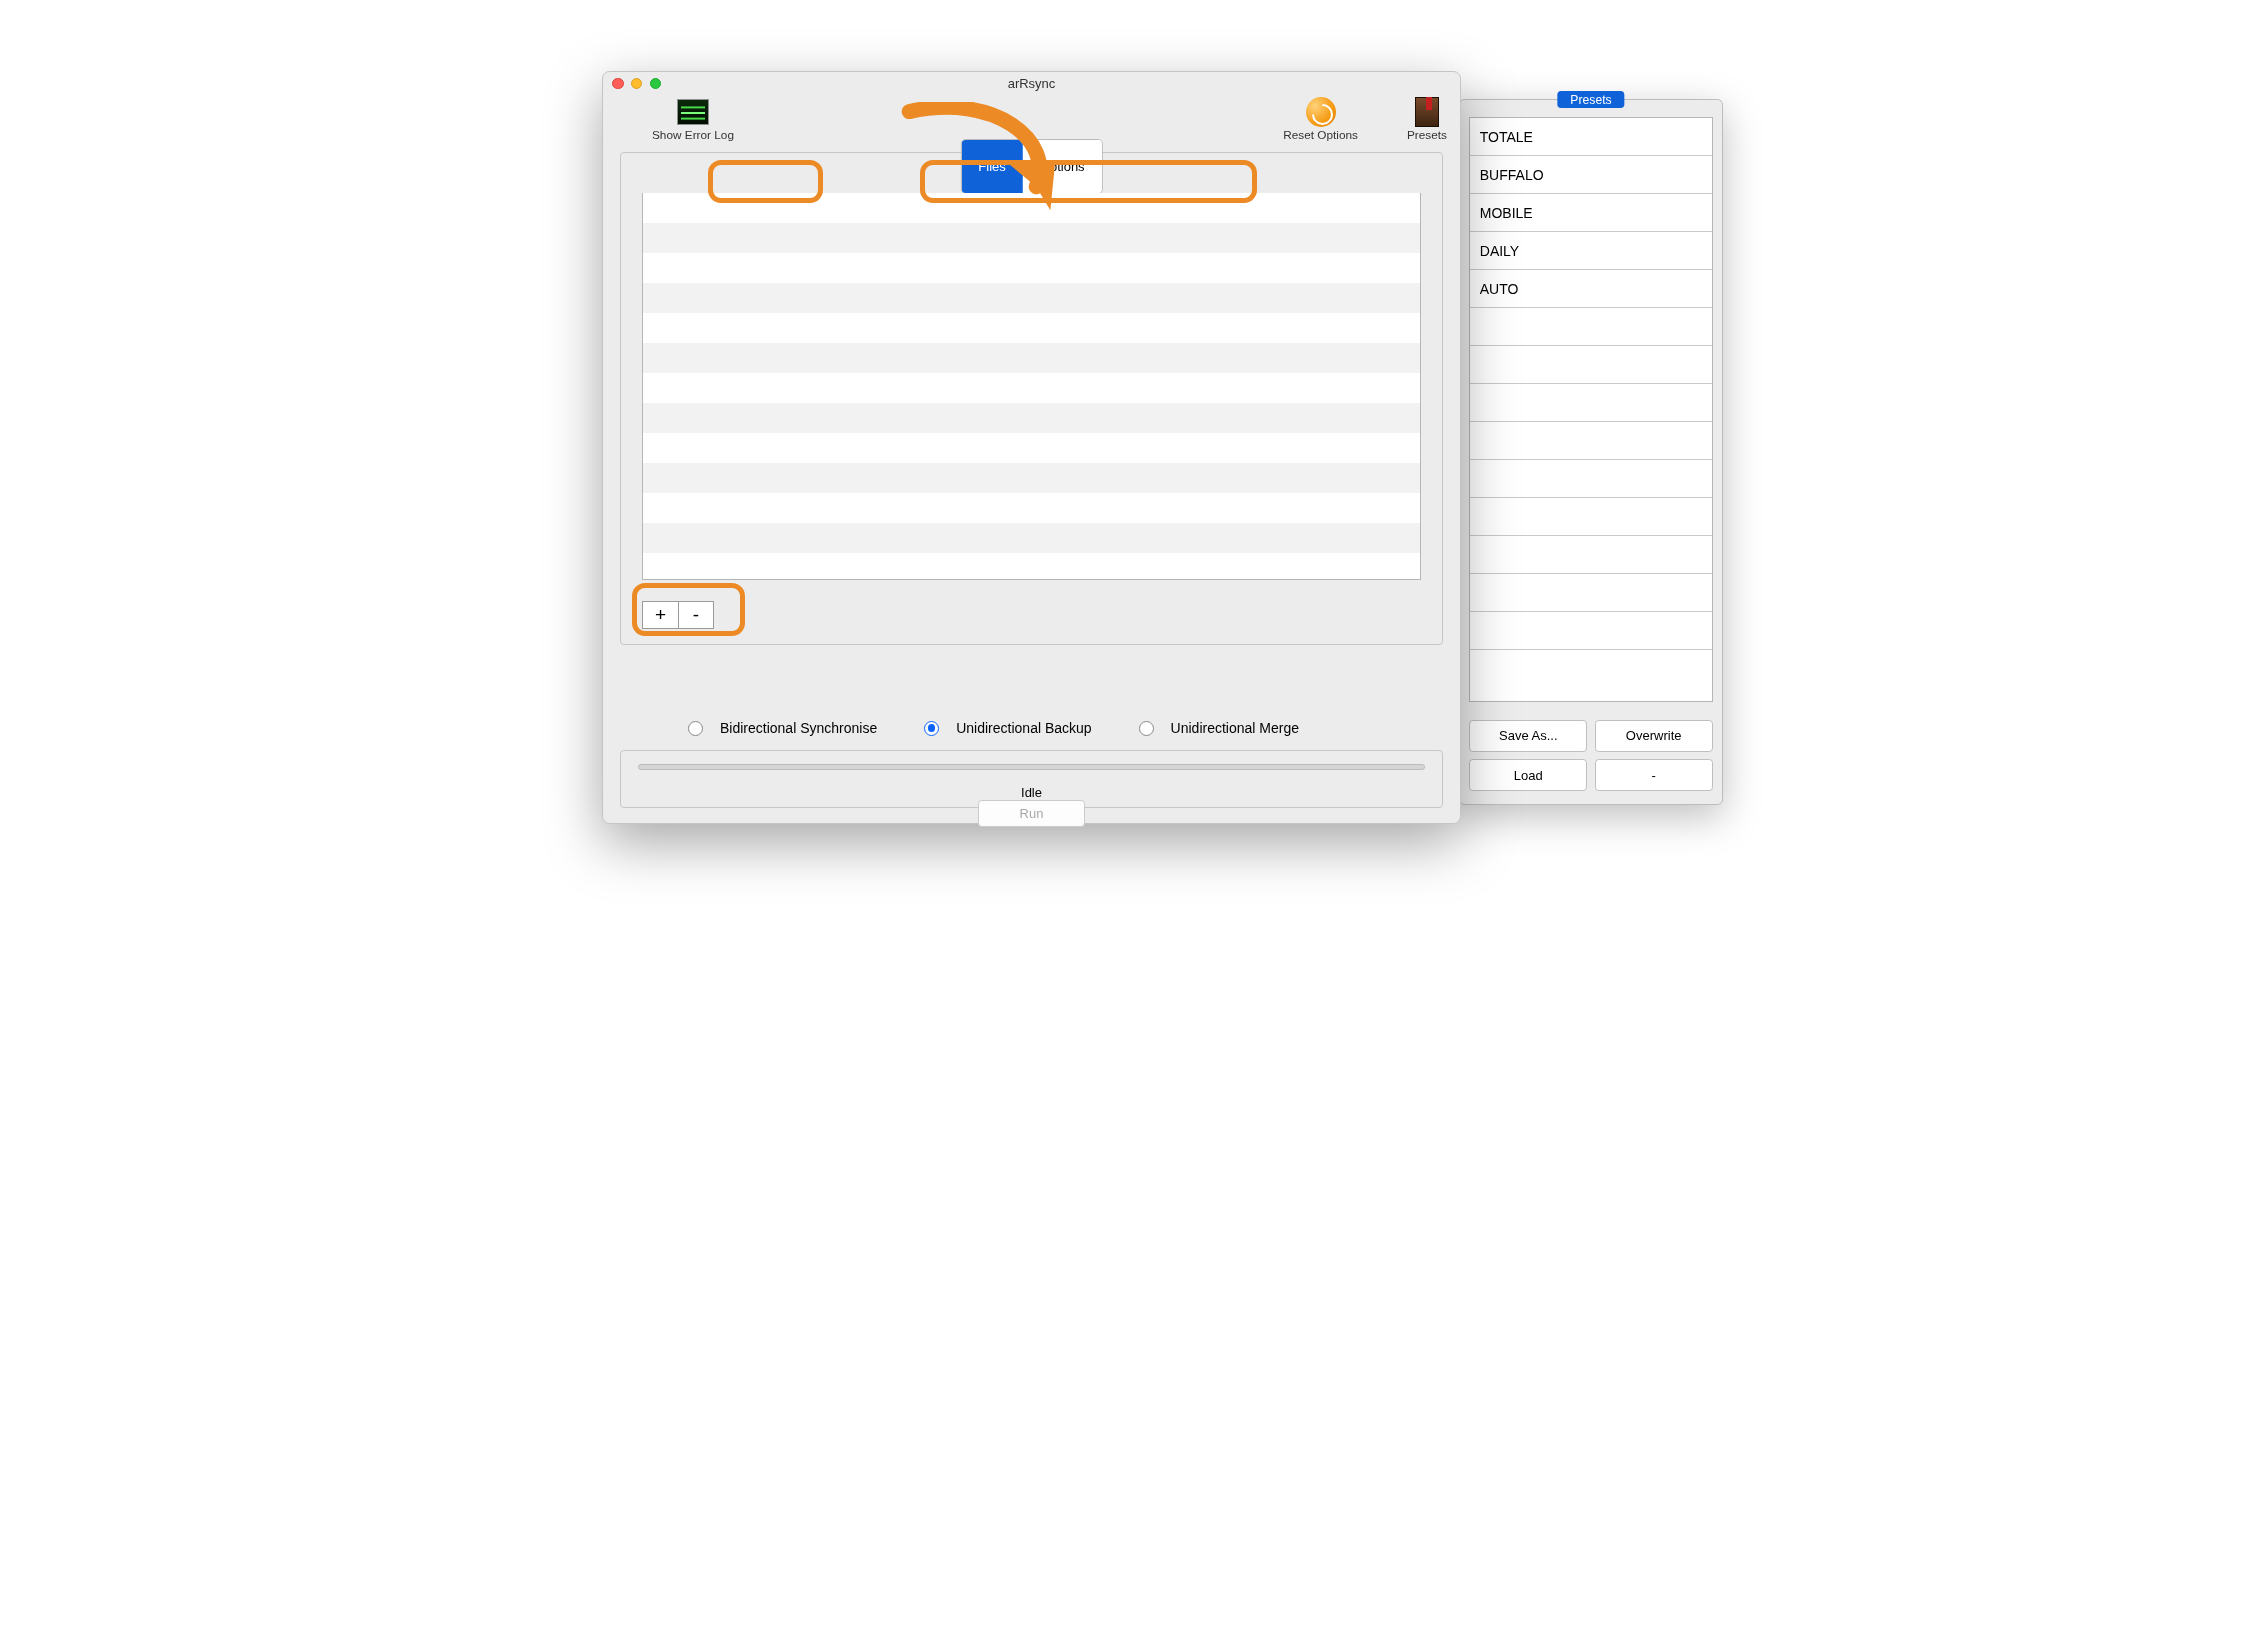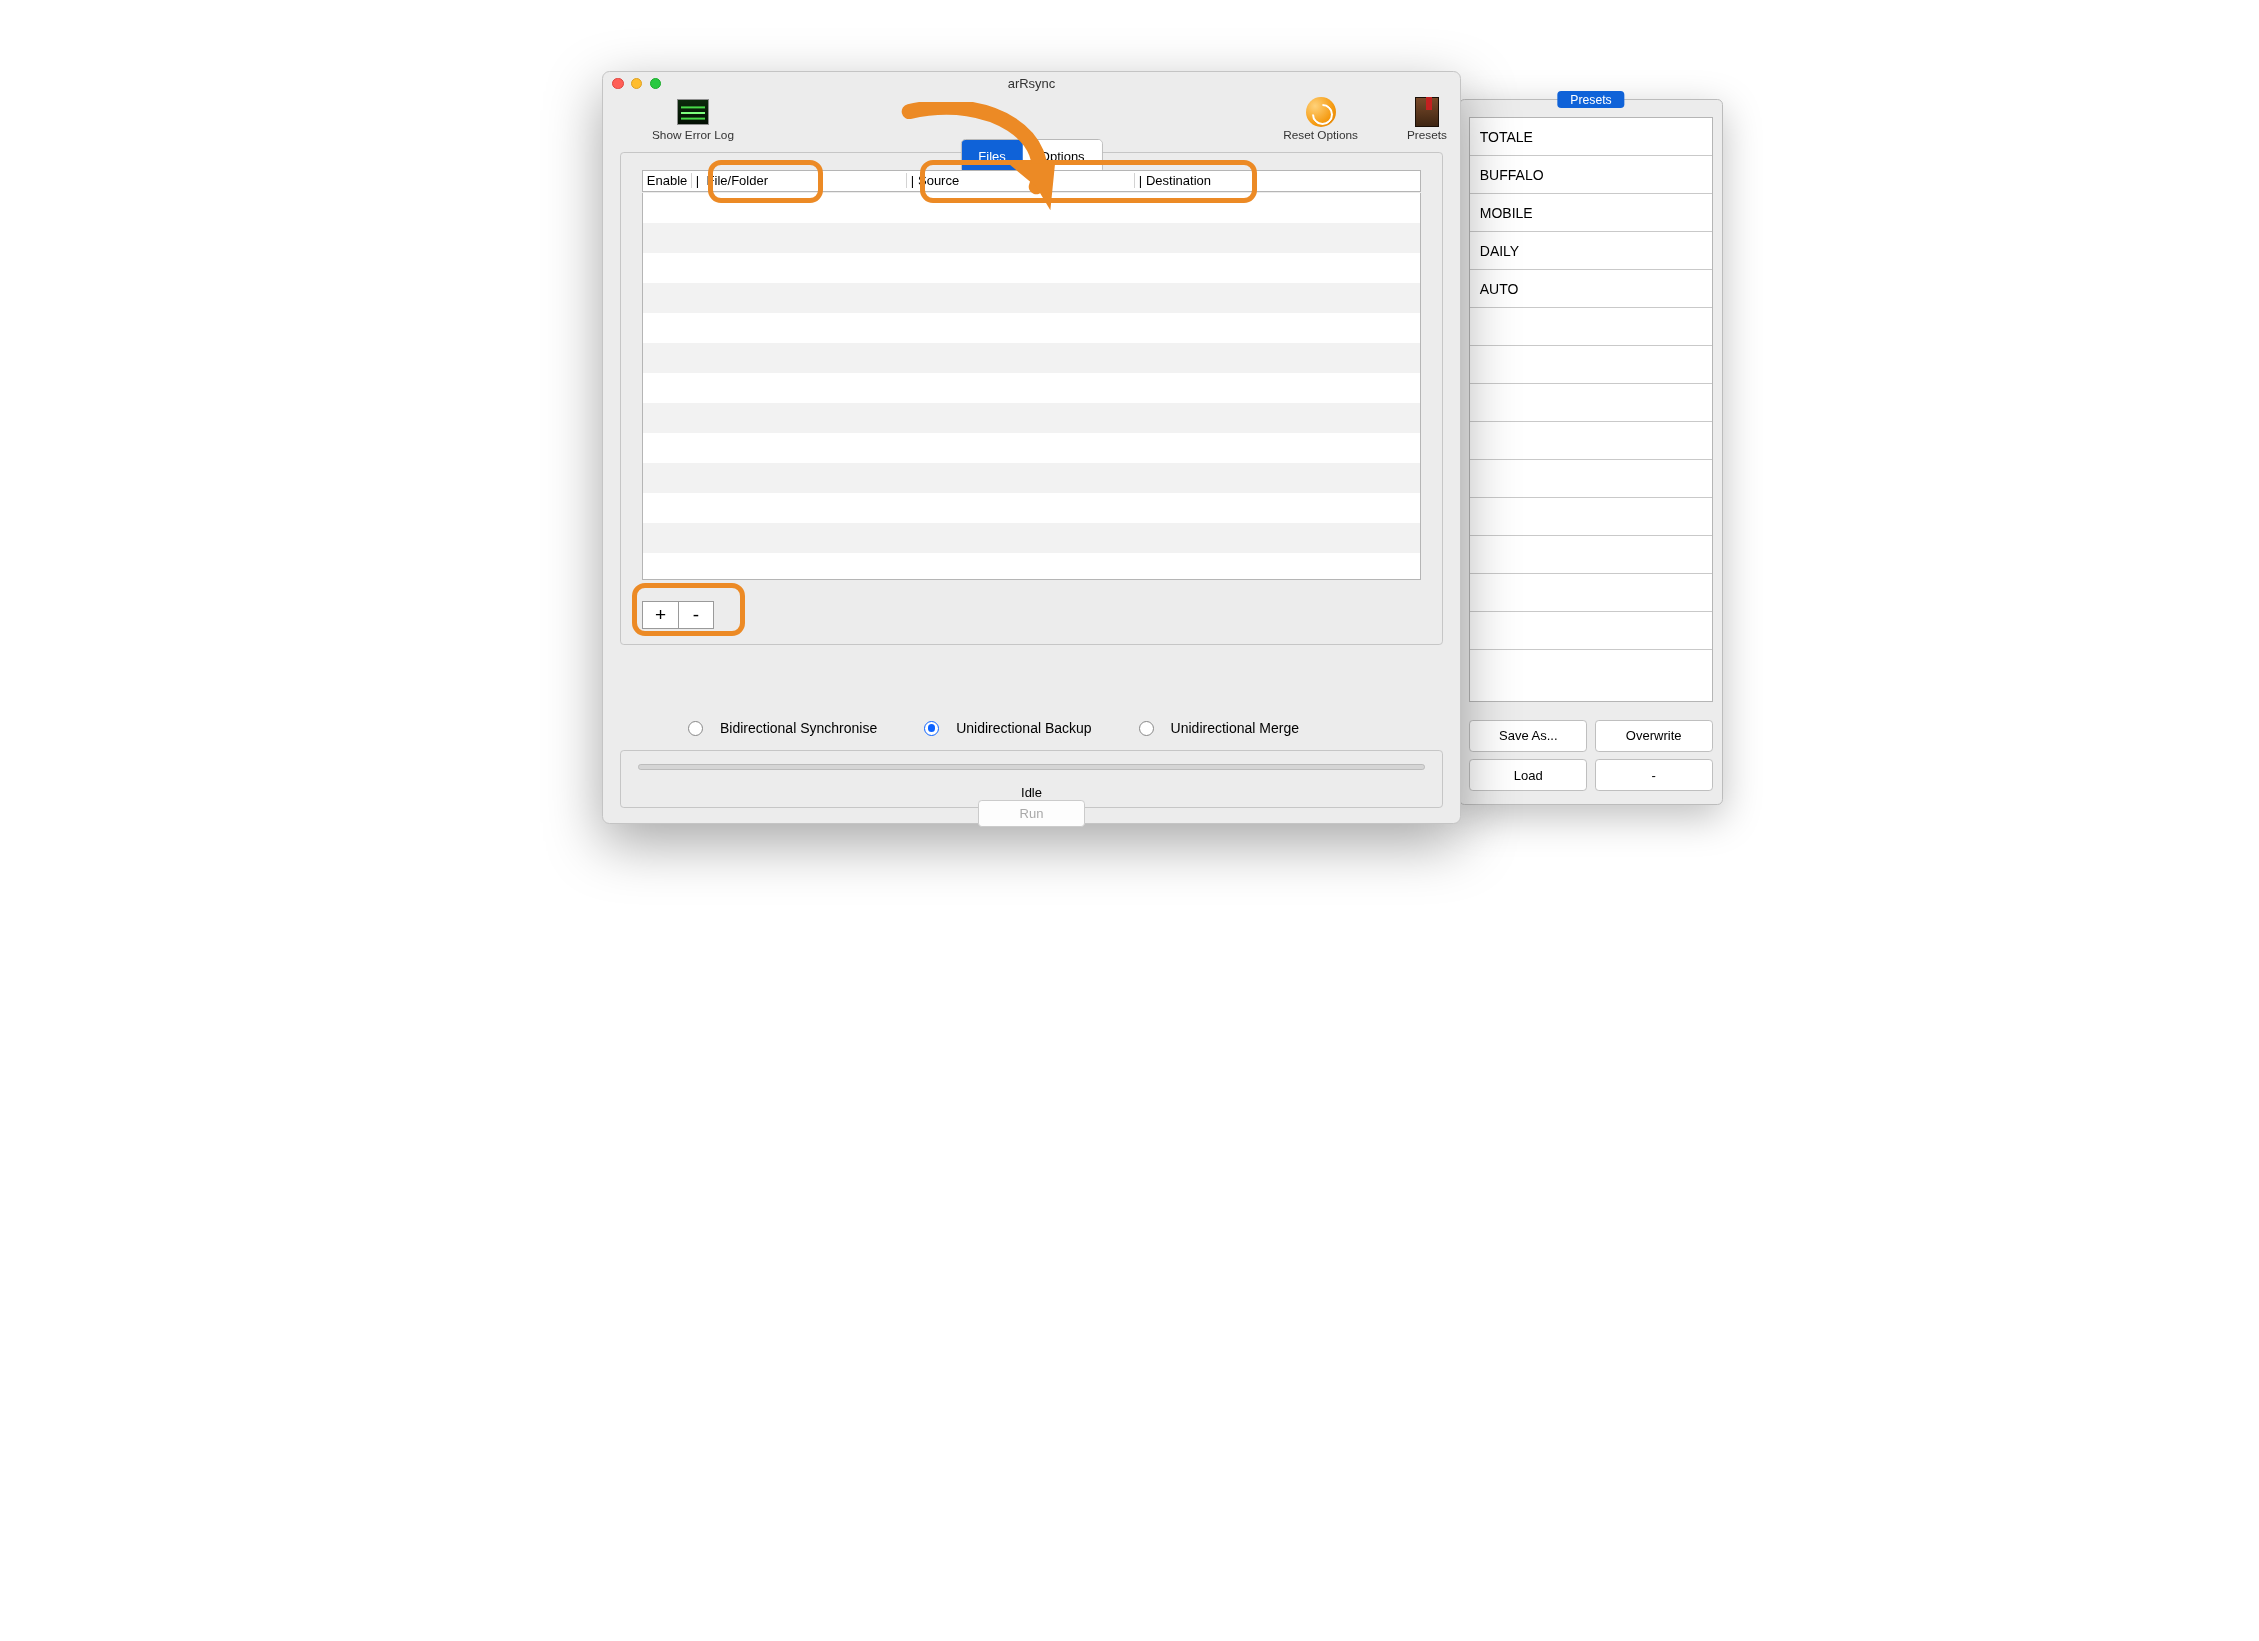--- a/index.html
+++ b/index.html
@@ -153,21 +153,21 @@
     position: absolute;
     top: -14px; left: 50%;
     transform: translateX(-50%);
     display: flex;
     border: 0.9px solid #b9b9b9;
     border-radius: 4.7px;
     overflow: hidden;
     background: #fff;
   }
   .tab {
-    padding: 9px 17px;
+    padding: 19px 17px;
     font-size: 13px;
     background: #fff;
     border: none;
   }
   .tab.active {
     background: #0f62d8;
     color: #fff;
   }
   .table-head {
     position: absolute;
@@ -356,26 +356,20 @@
       <path d="M30,10 C120,-10 185,40 165,90" stroke="#ec8a25" stroke-width="16" fill="none" stroke-linecap="round"></path>
       <path d="M165,90 L135,65 L185,65 L180,115 Z" fill="#ec8a25"></path>
     </svg>
 
     <div class="main-body">
       <div class="tabs">
         <button class="tab active">Files</button>
         <button class="tab">Options</button>
       </div>
 
-      <div class="table-head">
-        <span class="hcol-enable">Enable</span>
-        <span class="hcol-file">| <span>File/Folder</span></span>
-        <span class="hcol-source">|<span>Source</span></span>
-        <span class="hcol-dest">|<span>Destination</span></span>
-      </div>
 
       <div class="table-body" id="table-body">
           <div class="stripe"></div>
           <div class="stripe"></div>
           <div class="stripe"></div>
           <div class="stripe"></div>
           <div class="stripe"></div>
           <div class="stripe"></div>
           <div class="stripe"></div>
           <div class="stripe"></div>

